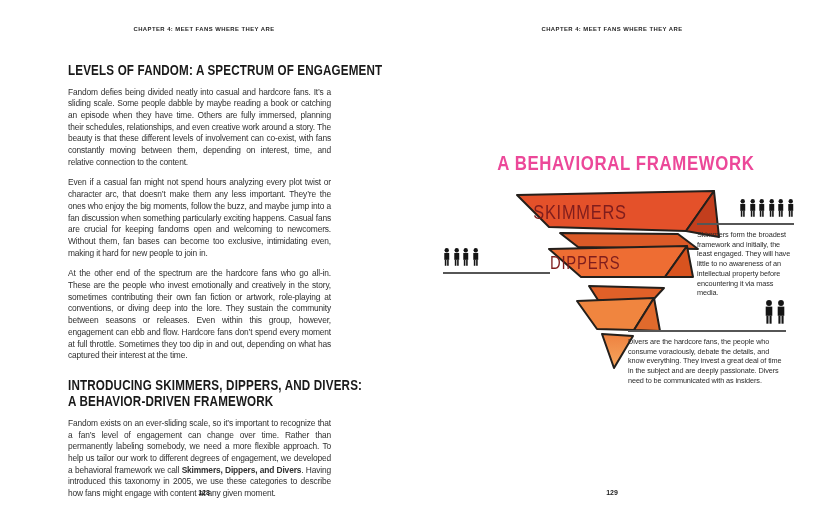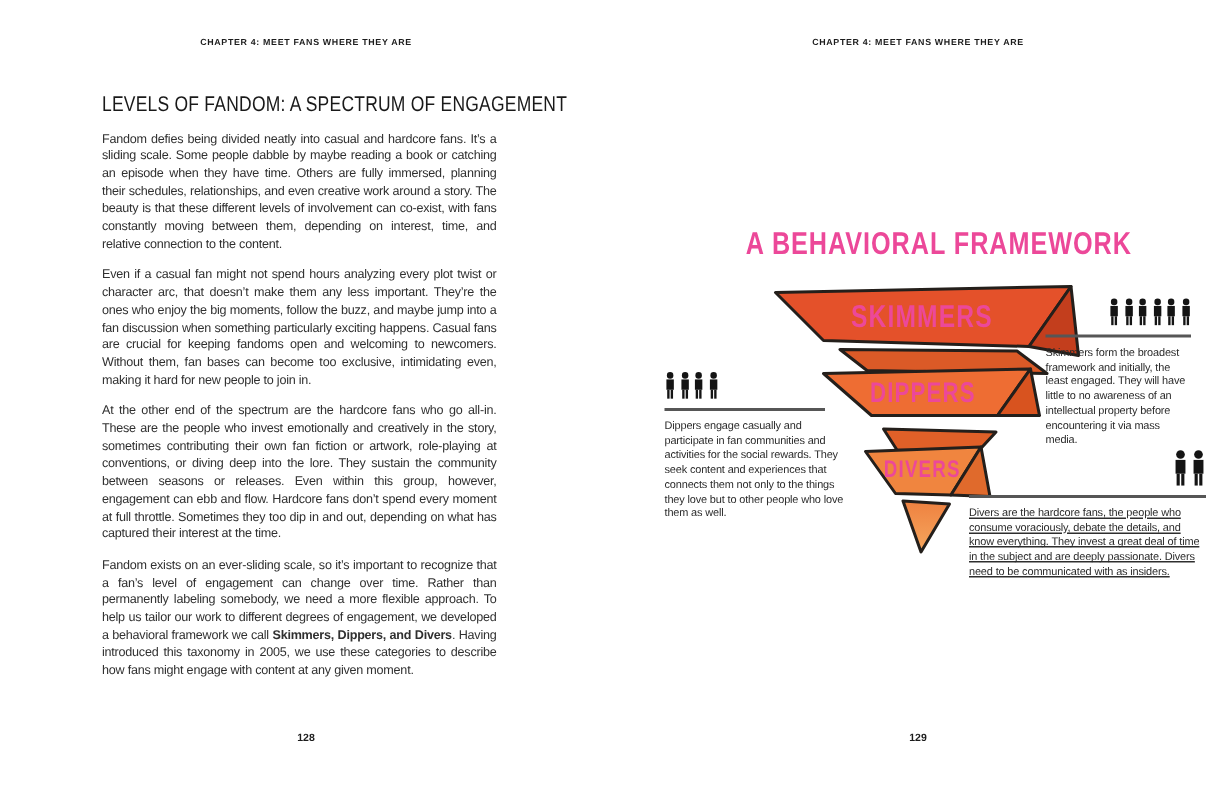--- a/index.html
+++ b/index.html
@@ -12,21 +12,21 @@
     top:26px;width:408px;text-align:center;
     font-size:5.9px;font-weight:bold;letter-spacing:.45px;color:#1c1c1c;
   }
   .pagenum{
     top:489px;width:408px;text-align:center;
     font-size:7px;font-weight:bold;color:#1c1c1c;
   }
   
   #left-col{left:68px;top:62px;width:263px;}
   .h1,.h2{
-    color:#191919;font-weight:normal;line-height:15.5px;margin:0 0 8px 0;
+    color:#191919;font-weight:bold;line-height:15.5px;margin:0 0 8px 0;
   }
   .h1 span.cond,.h2 span.cond{
     display:inline-block;transform:scaleX(.82);transform-origin:0 50%;
     white-space:nowrap;font-size:14.2px;letter-spacing:.2px;
   }
   .h2{margin-top:15px;}
   .h2 .cond{font-size:13.8px;}
   p.body{
     font-size:8.4px;line-height:11.7px;letter-spacing:-.15px;
     text-align:justify;margin:0 0 9px 0;color:#303030;
@@ -35,21 +35,21 @@
   
   #framework-title{
     left:440px;top:151px;width:372px;text-align:center;
     font-weight:bold;color:#ec4899;
   }
   #framework-title span.cond{
     display:inline-block;transform:scaleX(.8);transform-origin:50% 50%;
     white-space:nowrap;font-size:21px;letter-spacing:.8px;
   }
   .band-label{
-    text-align:center;font-weight:bold;color:#ec4899;
+    text-align:left;font-weight:normal;color:#7f1d1d;
   }
   .band-label span.cond{
     display:inline-block;transform:scaleX(.78);transform-origin:50% 50%;
     white-space:nowrap;letter-spacing:1px;
   }
   #lbl-skimmers{left:520px;top:200px;width:190px;}
   #lbl-skimmers .cond{font-size:21px;}
   #lbl-dippers{left:540px;top:252px;width:150px;}
   #lbl-dippers .cond{font-size:19px;}
   #lbl-divers{left:552px;top:305px;width:125px;}
@@ -59,39 +59,43 @@
   .icon-row.right{justify-content:flex-end;}
   .person{width:7.5px;height:20px;fill:#141414;}
   .annotation.divers .person{width:10px;height:26px;}
   .ann-rule{height:2px;background:#565656;margin-top:5px;}
   .ann-text{
     margin-top:5px;font-size:7.3px;line-height:9.7px;
     letter-spacing:-.1px;color:#2b2b2b;
   }
   #ann-skimmers{left:697px;top:198px;width:97px;}
   #ann-dippers{left:443px;top:247px;width:121px;}
-  #ann-divers{left:646px;top:299px;width:158px;text-decoration:underline;}
+  #ann-divers{left:628px;top:299px;width:158px;}
   svg.funnel{position:absolute;left:505px;top:185px;}
   svg.funnel polygon{stroke:#241f1b;stroke-width:2;stroke-linejoin:round;}
 </style>
 </head>
 <body>
 
 <div id="spread">
 
   <div class="abs" style="left:0;top:0;width:408px;height:528px;">
     <div class="abs running-header" style="left:0;">CHAPTER 4: MEET FANS WHERE THEY ARE</div>
 
     <div class="abs" id="left-col">
       <div class="h1">
         <span class="cond">LEVELS OF FANDOM: A SPECTRUM OF ENGAGEMENT</span>
       </div>
       <p class="body">Fandom defies being divided neatly into casual and hardcore fans. It’s a sliding scale. Some people dabble by maybe reading a book or catching an episode when they have time. Others are fully immersed, planning their schedules, relationships, and even creative work around a story. The beauty is that these different levels of involvement can co-exist, with fans constantly moving between them, depending on interest, time, and relative connection to the content.</p>
       <p class="body">Even if a casual fan might not spend hours analyzing every plot twist or character arc, that doesn’t make them any less important. They’re the ones who enjoy the big moments, follow the buzz, and maybe jump into a fan discussion when something particularly exciting happens. Casual fans are crucial for keeping fandoms open and welcoming to newcomers. Without them, fan bases can become too exclusive, intimidating even, making it hard for new people to join in.</p>
       <p class="body"><span>At the other end of the spectrum are the hardcore fans who go all-in. These are the people who invest emotionally and creatively in the story, sometimes contributing their own fan fiction or artwork, role-playing at conventions, or diving deep into the lore. They sustain the community between seasons or releases. Even within this group, however, engagement can ebb and flow. Hardcore fans don’t spend </span><span class="i">every</span><span> moment at full throttle. Sometimes they too dip in and out, depending on what has captured their interest at the time.</span></p>
+      <div class="h2">
+        <span class="cond">INTRODUCING SKIMMERS, DIPPERS, AND DIVERS:</span><br>
+        <span class="cond">A BEHAVIOR-DRIVEN FRAMEWORK</span>
+      </div>
       <p class="body"><span>Fandom exists on an ever-sliding scale, so it’s important to recognize that a fan’s level of engagement can change over time. Rather than permanently labeling somebody, we need a more flexible approach. To help us tailor our work to different degrees of engagement, we developed a behavioral framework we call </span><span class="b">Skimmers, Dippers, and Divers</span><span>. Having introduced this taxonomy in 2005, we use these categories to describe </span><span class="i">how</span><span> fans might engage with content at any given moment.</span></p>
     </div>
 
     <div class="abs pagenum" style="left:0;">128</div>
   </div>
 
   <div class="abs" style="left:408px;top:0;width:408px;height:528px;">
     <div class="abs running-header" style="left:0;">CHAPTER 4: MEET FANS WHERE THEY ARE</div>
     <div class="abs pagenum" style="left:0;">129</div>
   </div>
@@ -117,23 +121,20 @@
     <polygon fill="#E06A2C" points="654,298 660,331 634,330"></polygon>
     <polygon fill="url(#tipGrad)" points="602,334 633,336 614,368"></polygon>
   </svg>
 
   <div class="abs band-label" id="lbl-skimmers">
     <span class="cond">SKIMMERS</span>
   </div>
   <div class="abs band-label" id="lbl-dippers">
     <span class="cond">DIPPERS</span>
   </div>
-  <div class="abs band-label" id="lbl-divers">
-    <span class="cond">DIVERS</span>
-  </div>
 
   <div class="annotation skimmers" id="ann-skimmers">
     <div class="icon-row right">
         <svg class="person" viewBox="0 0 10 24">
           <circle cx="5" cy="3" r="2.9"></circle>
           <rect x="1.7" y="6.6" width="6.6" height="9.2"></rect>
           <rect x="2.4" y="15.8" width="2.1" height="7.9"></rect>
           <rect x="5.5" y="15.8" width="2.1" height="7.9"></rect>
         </svg>
         <svg class="person" viewBox="0 0 10 24">
@@ -192,21 +193,20 @@
           <rect x="5.5" y="15.8" width="2.1" height="7.9"></rect>
         </svg>
         <svg class="person" viewBox="0 0 10 24">
           <circle cx="5" cy="3" r="2.9"></circle>
           <rect x="1.7" y="6.6" width="6.6" height="9.2"></rect>
           <rect x="2.4" y="15.8" width="2.1" height="7.9"></rect>
           <rect x="5.5" y="15.8" width="2.1" height="7.9"></rect>
         </svg>
       </div>
     <div class="ann-rule" style="width:107px;"></div>
-    <div class="ann-text">Dippers engage casually and participate in fan communities and activities for the social rewards. They seek content and experiences that connects them not only to the things they love but to other people who love them as well.</div>
   </div>
 
   <div class="annotation divers" id="ann-divers">
     <div class="icon-row right">
         <svg class="person" viewBox="0 0 10 24">
           <circle cx="5" cy="3" r="2.9"></circle>
           <rect x="1.7" y="6.6" width="6.6" height="9.2"></rect>
           <rect x="2.4" y="15.8" width="2.1" height="7.9"></rect>
           <rect x="5.5" y="15.8" width="2.1" height="7.9"></rect>
         </svg>

